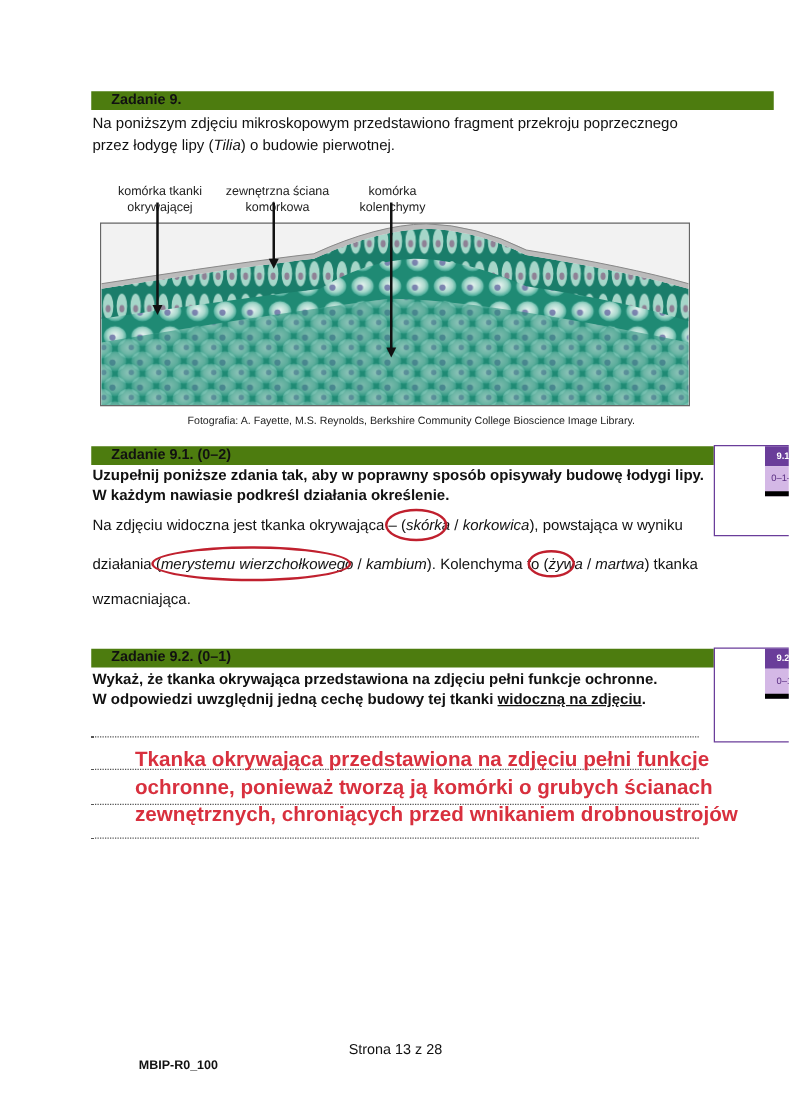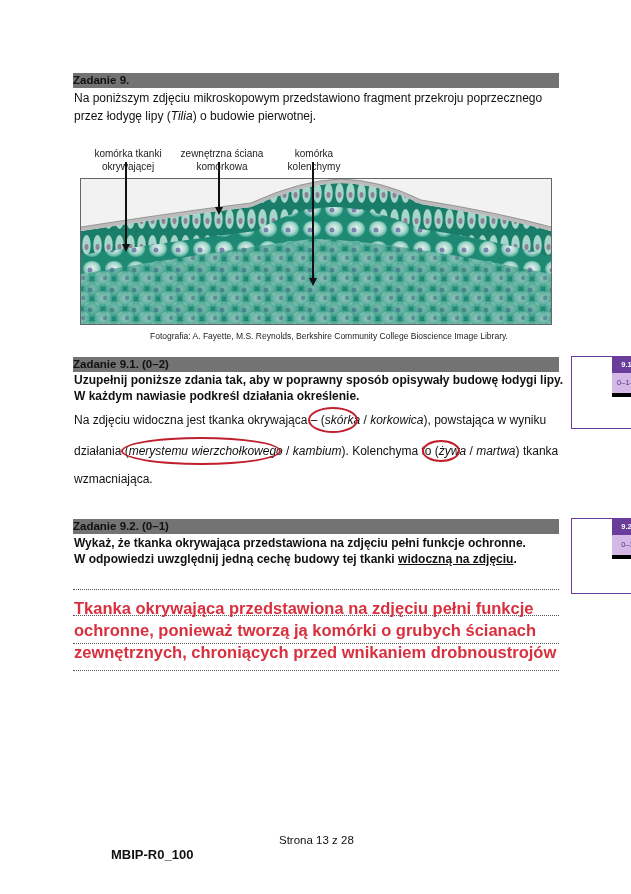--- a/index.html
+++ b/index.html
@@ -1,40 +1,40 @@
 <!DOCTYPE html>
 <html><head>
 <meta charset="utf-8">
 <style>
   html, body { margin:0; padding:0; background:#ffffff; }
   body { width:631px; height:894px; position:relative; overflow:hidden;
          font-family:"Liberation Sans", sans-serif; color:#111; }
-  .task-header { position:absolute; left:73px; width:486px; height:15px; background:#737373;
-                 font-weight:bold; font-size:11.5px; line-height:15px; padding-left:0; box-sizing:border-box; }
+  .task-header { position:absolute; left:73px; width:546px; height:15px; background:#4d7c0f;
+                 font-weight:bold; font-size:11.5px; line-height:15px; padding-left:16px; box-sizing:border-box; }
   .para { position:absolute; left:74px; font-size:12px; line-height:18px; }
   .bold { font-weight:bold; }
   .label { position:absolute; font-size:10px; line-height:13px; text-align:center; color:#222;margin-top:16px; }
   .arrow-line { position:absolute; width:2px; background:#111; }
   .arrow-head { position:absolute; width:0; height:0; border-left:4px solid transparent;
                 border-right:4px solid transparent; border-top:8px solid #111; }
   .photo { position:absolute; left:80px; top:178px; width:470px; height:145px;
            border:1px solid #666; overflow:hidden; background:#f2f2f2; }
   .credit { position:absolute; left:150px; top:331px; font-size:8.5px; color:#222; }
   .score-box { position:absolute; left:571px; width:31px; border:1px solid #6a3d9a; background:#fff;padding-left:40px; }
   .score-title { height:16px; background:#6a3d9a; color:#fff; font-size:7.5px; font-weight:bold;
                  text-align:center; line-height:16px; }
   .score-range { height:20px; background:#d4b8e6; color:#5a2d82; font-size:7.5px;
                  text-align:center; line-height:20px; border-bottom:4px solid #000000; }
   .score-empty { height:31px; }
   .oval { position:absolute; border:2.5px solid #c0202e; border-radius:50%; box-sizing:border-box; }
   .dotline { position:absolute; left:73px; width:486px; border-top:1px dotted #555; height:0; }
   .answer { position:absolute; left:74px; font-size:16.5px; font-weight:bold; color:#d8303e;
             line-height:22px; }
   .footer-page { position:absolute; left:279px; top:834px; font-size:11.5px; }
-  .footer-code { position:absolute; left:74px; top:847px; font-size:13px; font-weight:bold;padding-left:37px; }
+  .footer-code { position:absolute; left:74px; top:847px; font-size:10px; font-weight:bold;padding-left:37px; }
   i { font-style:italic; }
 </style>
 </head>
 <body>
 
 <div class="task-header" style="top:73px;">
   <span>Zadanie 9.</span>
 </div>
 <div class="para" style="top:89px;">
   <div>Na poniższym zdjęciu mikroskopowym przedstawiono fragment przekroju poprzecznego</div>
@@ -141,20 +141,20 @@
   <div class="score-title">9.2.</div>
   <div class="score-range">0–1</div>
   <div class="score-empty" style="height:34px;"></div>
 </div>
 
 <div class="dotline" style="top:589px;"></div>
 <div class="dotline" style="top:615px;"></div>
 <div class="dotline" style="top:643px;"></div>
 <div class="dotline" style="top:670px;"></div>
 
-<div class="answer" style="top:597px;">
+<div class="answer" style="top:597px;margin-left:34px;">
   <div>Tkanka okrywająca przedstawiona na zdjęciu pełni funkcje</div>
   <div>ochronne, ponieważ tworzą ją komórki o grubych ścianach</div>
   <div>zewnętrznych, chroniących przed wnikaniem drobnoustrojów</div>
 </div>
 
 <div class="footer-page">Strona 13 z 28</div>
 <div class="footer-code">MBIP-R0_100</div>
 
 </body></html>

